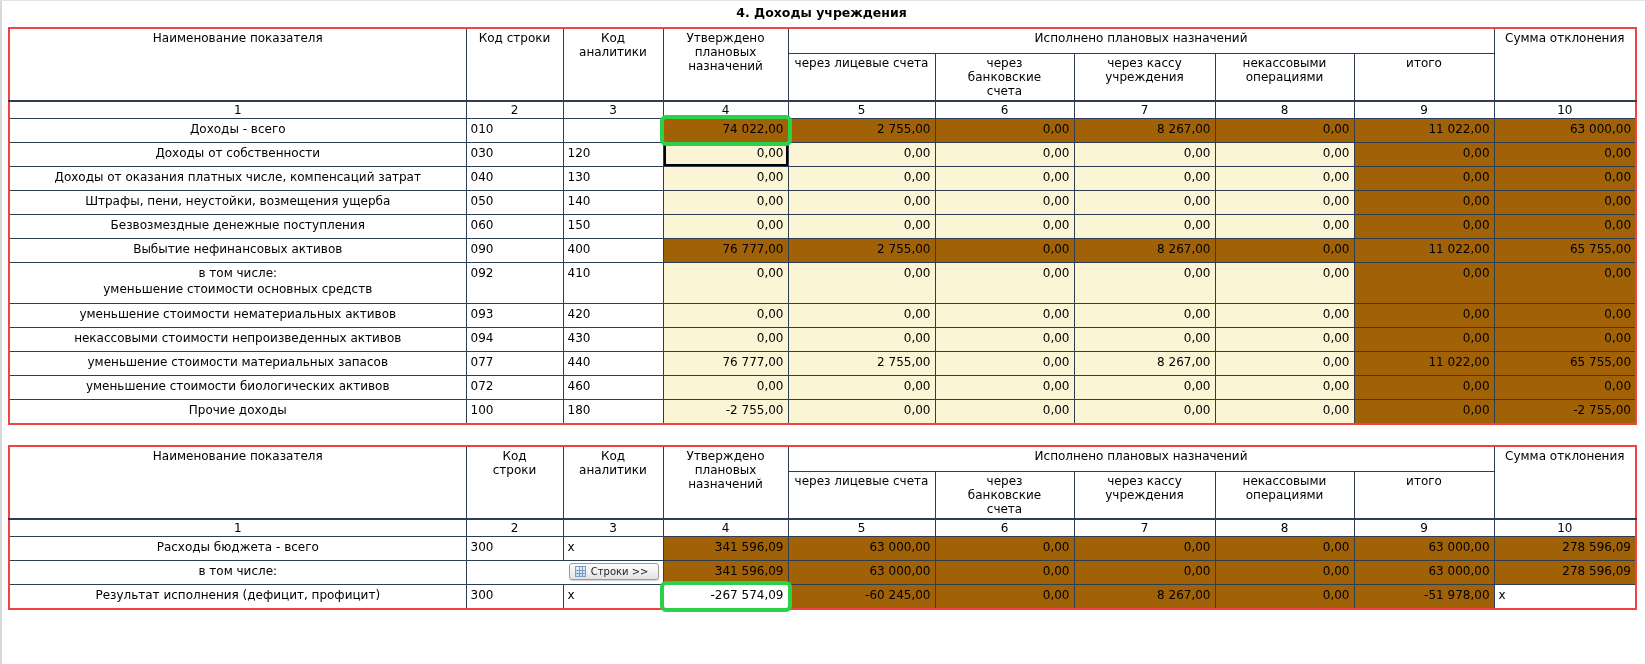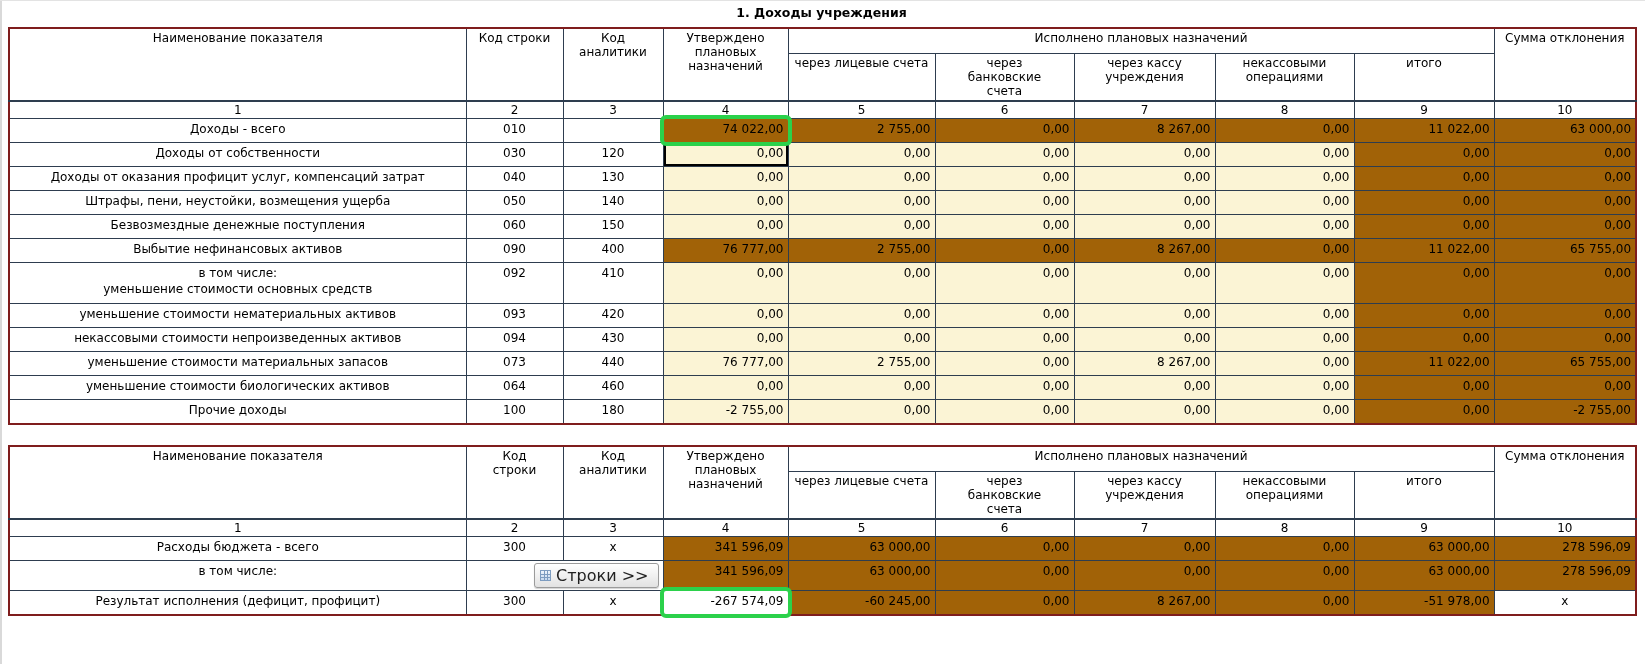--- a/index.html
+++ b/index.html
@@ -6,62 +6,62 @@
   body{
     width:1645px;height:664px;overflow:hidden;background:#ffffff;position:relative;
     font-family:"DejaVu Sans","Liberation Sans",sans-serif;font-size:12px;color:#000;
   }
   .edge-left{position:absolute;left:0;top:0;width:2px;height:664px;background:#d9d9d9;}
   .edge-top{position:absolute;left:0;top:0;width:100%;height:1px;background:#e3e3e3;}
   .page{padding:6px 0 0 8px;}
   .tbl-title{width:1627px;text-align:center;font-weight:bold;font-size:12.5px;line-height:14px;margin-bottom:7px;}
   .spacer{height:20px;}
 
-  table.report{border-collapse:collapse;table-layout:fixed;width:1627px;border:2px solid #7f1d1d;}
+  table.report{border-collapse:collapse;table-layout:fixed;width:1627px;border:2px solid #ef4444;}
   table.report th,table.report td{border:1px solid #2e3d4f;padding:2px 4px;vertical-align:top;}
   thead th{background:#fff;font-weight:normal;text-align:center;white-space:pre-line;line-height:14px;padding-top:4px;}
   tr.h-group th{height:20px;}
   tr.h-sub th{height:42px;margin-top:28px;}
   tr.h-num td{height:14px;line-height:14px;text-align:center;padding:1px;border-top:2px solid #2e3d4f;}
   tbody td{height:19px;line-height:16px;white-space:nowrap;}
   tr.tall td{height:36px;}
 
   .name{text-align:center;white-space:pre-line;}
-  .code{text-align:center;}
+  .code{}
   .num{text-align:right;}
   .c-blue{background:#a16207;}
   .c-cream{background:#fbf4d5;}
   .nrb{border-right:hidden;margin-top:7px;}
   .nlb{border-left:hidden;}
   td.focused{box-shadow:inset 0 0 0 2px #000;}
   td.green-cell{position:relative;overflow:visible;}
   .green-box{position:absolute;inset:-4px;border:4px solid #2bd14b;border-radius:6px;pointer-events:none;z-index:5;}
 
   td.btn-cell{text-align:right;padding:1px 10px 1px 2px;overflow:visible;}
   .rows-btn{
     display:inline-flex;align-items:center;gap:5px;cursor:pointer;
-    font-family:"DejaVu Sans","Liberation Sans",sans-serif;font-size:16px;color:#222;
+    font-family:"DejaVu Sans","Liberation Sans",sans-serif;font-size:10px;color:#222;
     padding:2px 9px 2px 5px;border:1px solid #9b9b9b;border-radius:3px;
     background:linear-gradient(#ffffff,#e2e2e2);box-shadow:0 1px 1px rgba(0,0,0,.18);
   }
   .grid-ic{width:11px;height:11px;display:inline-block;position:relative;
     border:1px solid #7d9cc0;background:linear-gradient(#eef4fb,#c6d8ee);box-sizing:border-box;}
   .grid-ic::before{content:"";position:absolute;left:0;right:0;top:3px;height:1px;background:#7d9cc0;box-shadow:0 3px 0 #7d9cc0;}
   .grid-ic::after{content:"";position:absolute;top:0;bottom:0;left:3px;width:1px;background:#7d9cc0;box-shadow:3px 0 0 #7d9cc0;}
 </style>
 </head>
 <body>
 
 <div class="edge-left"></div>
 <div class="edge-top"></div>
 
 <div class="page">
 
   <section>
-    <div class="tbl-title">1. Доходы учреждения</div>
+    <div class="tbl-title">4. Доходы учреждения</div>
     <table class="report">
       <colgroup>
         <col style="width:457px">
           <col style="width:97px">
           <col style="width:100px">
           <col style="width:125px">
         <col style="width:147px">
           <col style="width:139px">
           <col style="width:141px">
           <col style="width:139px">
@@ -123,21 +123,21 @@
             <td class="code nlb">120</td>
             <td class="num c-cream focused">0,00</td>
             <td class="num c-cream">0,00</td>
             <td class="num c-cream">0,00</td>
             <td class="num c-cream">0,00</td>
             <td class="num c-cream">0,00</td>
             <td class="num c-blue">0,00</td>
             <td class="num c-blue">0,00</td>
           </tr>
           <tr>
-            <td class="name">Доходы от оказания профицит услуг, компенсаций затрат</td>
+            <td class="name">Доходы от оказания платных числе, компенсаций затрат</td>
             <td class="code nrb">040</td>
             <td class="code nlb">130</td>
             <td class="num c-cream">0,00</td>
             <td class="num c-cream">0,00</td>
             <td class="num c-cream">0,00</td>
             <td class="num c-cream">0,00</td>
             <td class="num c-cream">0,00</td>
             <td class="num c-blue">0,00</td>
             <td class="num c-blue">0,00</td>
           </tr>
@@ -209,33 +209,33 @@
             <td class="num c-cream">0,00</td>
             <td class="num c-cream">0,00</td>
             <td class="num c-cream">0,00</td>
             <td class="num c-cream">0,00</td>
             <td class="num c-cream">0,00</td>
             <td class="num c-blue">0,00</td>
             <td class="num c-blue">0,00</td>
           </tr>
           <tr>
             <td class="name">уменьшение стоимости материальных запасов</td>
-            <td class="code nrb">073</td>
+            <td class="code nrb">077</td>
             <td class="code nlb">440</td>
             <td class="num c-cream">76 777,00</td>
             <td class="num c-cream">2 755,00</td>
             <td class="num c-cream">0,00</td>
             <td class="num c-cream">8 267,00</td>
             <td class="num c-cream">0,00</td>
             <td class="num c-blue">11 022,00</td>
             <td class="num c-blue">65 755,00</td>
           </tr>
           <tr>
             <td class="name">уменьшение стоимости биологических активов</td>
-            <td class="code nrb">064</td>
+            <td class="code nrb">072</td>
             <td class="code nlb">460</td>
             <td class="num c-cream">0,00</td>
             <td class="num c-cream">0,00</td>
             <td class="num c-cream">0,00</td>
             <td class="num c-cream">0,00</td>
             <td class="num c-cream">0,00</td>
             <td class="num c-blue">0,00</td>
             <td class="num c-blue">0,00</td>
           </tr>
           <tr>

